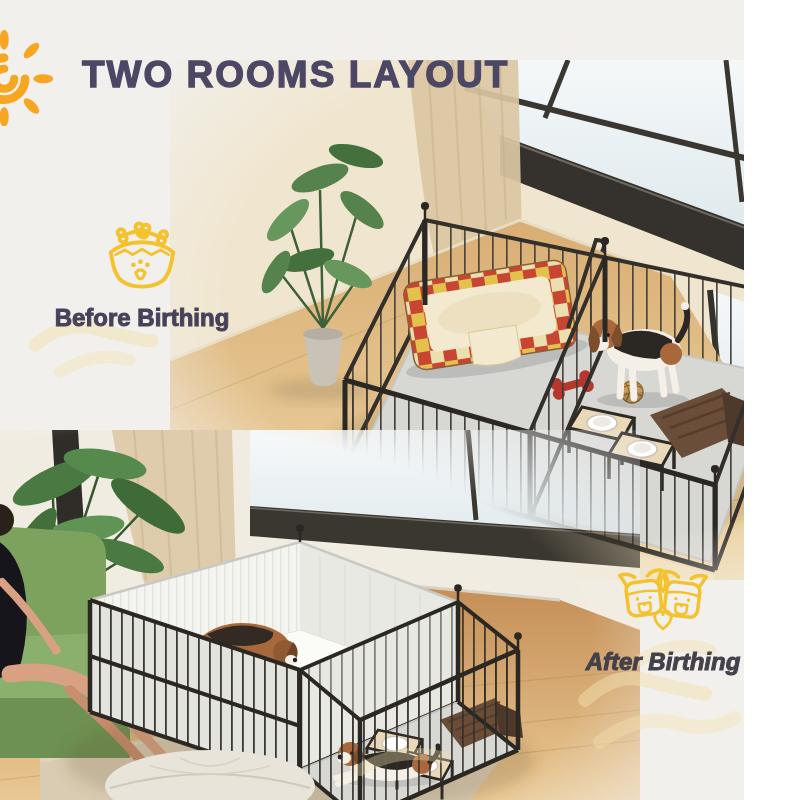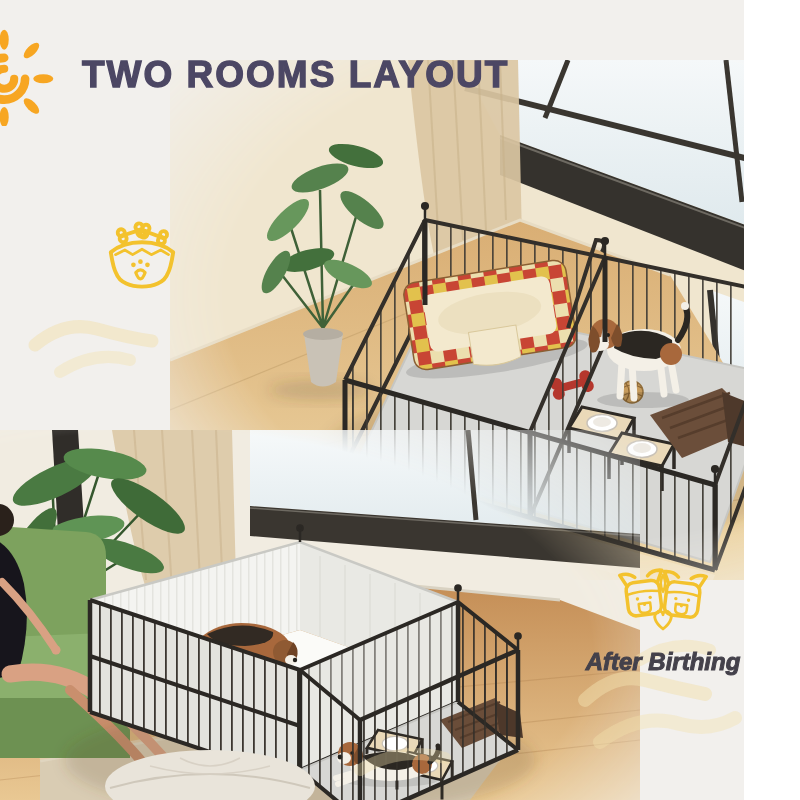--- a/index.html
+++ b/index.html
@@ -410,20 +410,21 @@
           </g>
           <path d="M20,44 C30,35 44,31 60,31 C76,31 90,35 100,44 C98,57 96,66 93,71 C89,83 74,88 60,88 C46,88 31,83 27,71 C24,66 22,57 20,44 Z"></path>
           <path d="M26,47 L38,41 L48,47 L60,40 L72,47 L84,41 L94,47" stroke-width="3.5"></path>
           <circle cx="49" cy="60" r="3" fill="#f3c22d" stroke="none"></circle>
           <circle cx="58" cy="56" r="3" fill="#f3c22d" stroke="none"></circle>
           <circle cx="67" cy="60" r="3" fill="#f3c22d" stroke="none"></circle>
           <path d="M52,70 Q58,63 64,70 Q61,78 58,78 Q55,78 52,70 Z" stroke-width="4"></path>
         </g>
       </svg>
     </span>
+    <div class="caption">Before Birthing</div>
   </div>
 
   <div class="label label-after">
     <span class="icon">
       <svg viewBox="0 0 150 115" width="96" height="74">
         <g stroke="#f3c22d" stroke-width="5.5" fill="none" stroke-linecap="round" stroke-linejoin="round">
           <g transform="translate(45,50) rotate(-7)">
             <rect x="-26" y="-26" width="52" height="52" rx="12"></rect>
             <path d="M-24,-22 L-33,-40 Q-19,-43 -10,-34"></path>
             <path d="M24,-22 L33,-40 Q19,-43 10,-34"></path>

